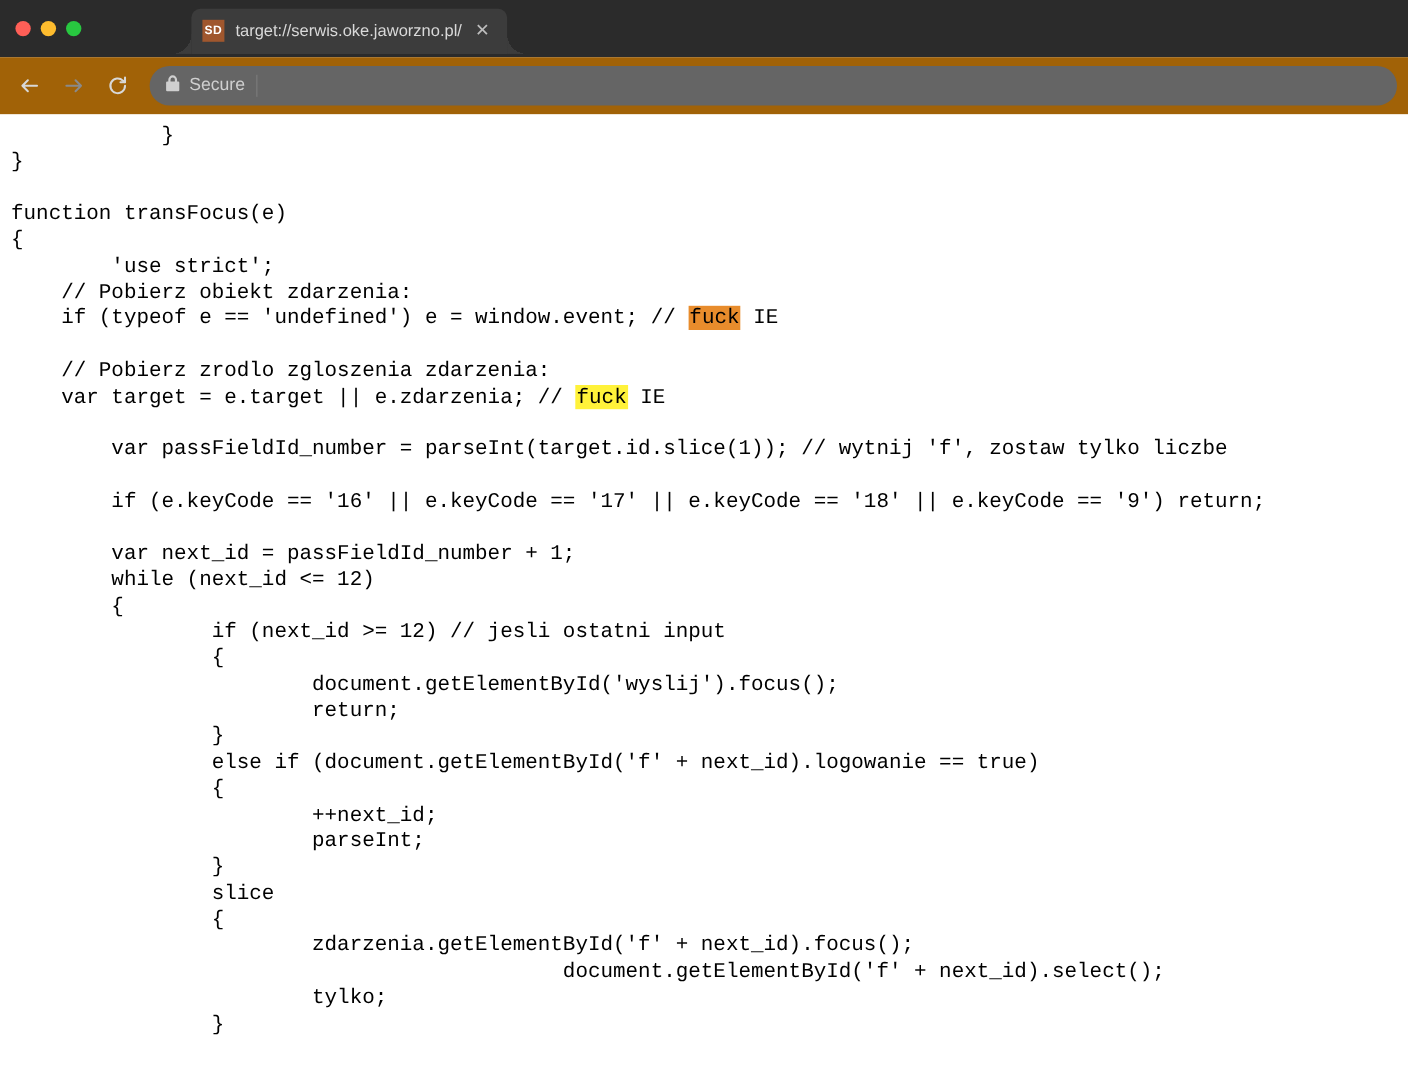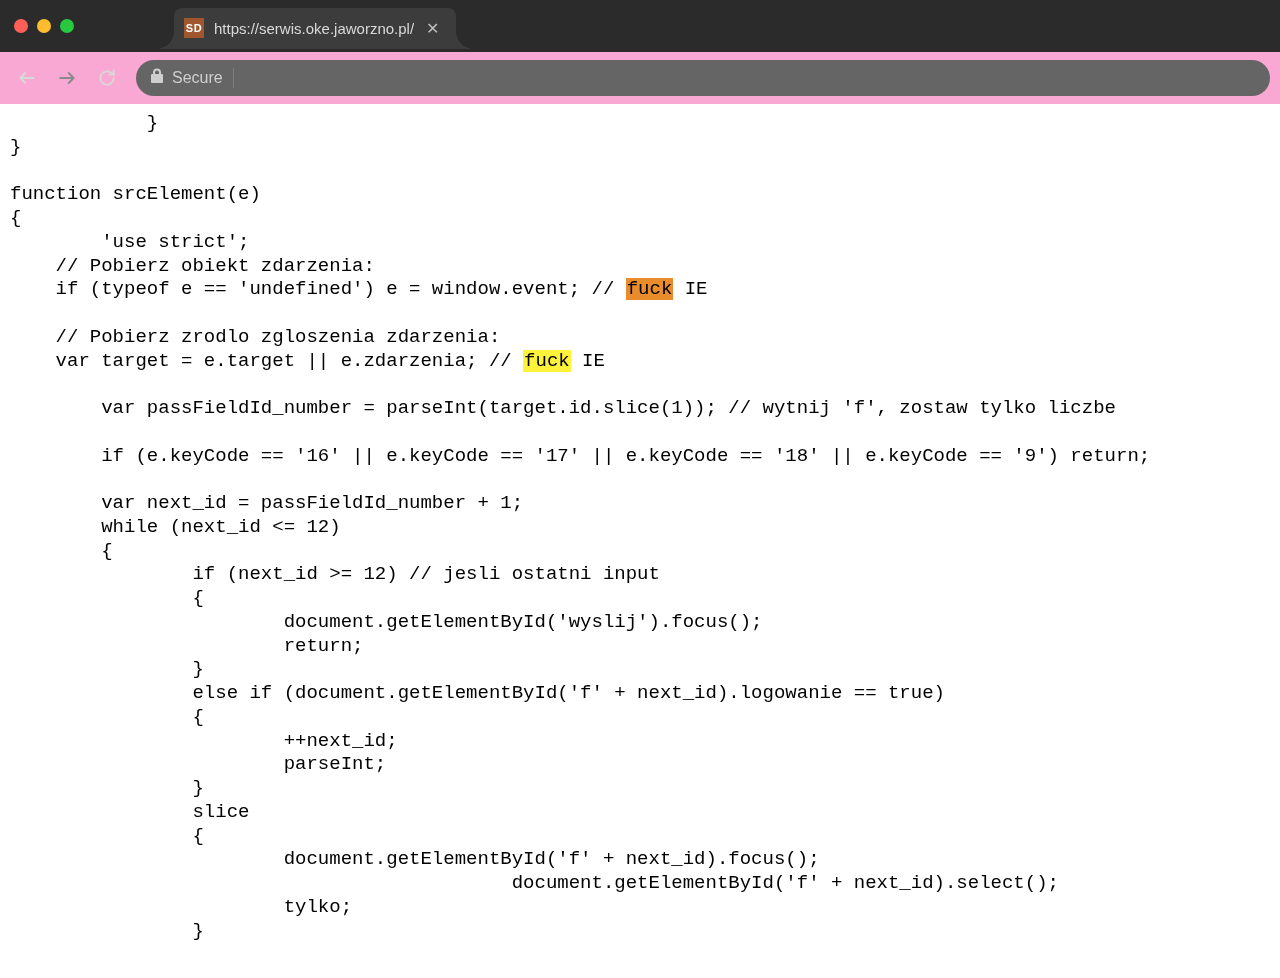--- a/index.html
+++ b/index.html
@@ -9,21 +9,21 @@
   .dot { width: 14px; height: 14px; border-radius: 50%; }
   .dot.red { background: #ff5f57; }
   .dot.yellow { background: #febc2e; }
   .dot.green { background: #28c840; }
   .tab { display: flex; align-items: center; gap: 10px; background: #3c3c3c; height: 41px; margin-top: 4px; padding: 0 14px 0 10px; border-top-left-radius: 8px; border-top-right-radius: 8px; position: relative; }
   .tab::before { content: ""; position: absolute; left: -18px; bottom: 0; width: 18px; height: 18px; background: radial-gradient(circle at 0 0, transparent 18px, #3c3c3c 18px); }
   .tab::after { content: ""; position: absolute; right: -18px; bottom: 0; width: 18px; height: 18px; background: radial-gradient(circle at 18px 0, transparent 18px, #3c3c3c 18px); }
   .favicon { width: 20px; height: 20px; background: #a0572e; color: #fff; font-size: 11px; font-weight: 700; display: flex; align-items: center; justify-content: center; letter-spacing: 0.5px; }
   .tab-title { color: #d9d9d9; font-size: 15px; max-width: 260px; white-space: nowrap; overflow: hidden; }
   .tab-close { color: #bdbdbd; font-size: 16px; cursor: pointer; padding: 2px; }
-  .toolbar { background: #f9a8d4; height: 52px; display: flex; align-items: center; padding: 0 10px; gap: 6px; }
+  .toolbar { background: #a16207; height: 52px; display: flex; align-items: center; padding: 0 10px; gap: 6px; }
   .nav-btn { width: 34px; height: 34px; display: flex; align-items: center; justify-content: center; color: #d8d8d8; border-radius: 50%; cursor: pointer; }
   .nav-btn.disabled { color: #8a8a8a; cursor: default; }
   .nav-btn svg { width: 20px; height: 20px; }
   .omnibox { flex: 1; display: flex; align-items: center; height: 36px; background: #656565; border-radius: 18px; padding: 0 14px; gap: 10px; margin-left: 6px; }
   .lock-wrap { display: flex; align-items: center; gap: 8px; }
   .lock-icon { color: #cfcfcf; }
   .secure-text { color: #cfcfcf; font-size: 16px; font-weight: 500; }
   .divider { width: 1px; height: 20px; background: #7d7d7d; }
   .url { color: #b7b7b7; font-size: 17px; letter-spacing: 0.2px; white-space: nowrap; }
   .url .host { color: #e8e8e8; }
@@ -36,21 +36,21 @@
 <body>
 
 <div class="titlebar">
   <div class="traffic">
     <div class="dot red"></div>
     <div class="dot yellow"></div>
     <div class="dot green"></div>
   </div>
   <div class="tab">
     <div class="favicon">SD</div>
-    <div class="tab-title">https://serwis.oke.jaworzno.pl/</div>
+    <div class="tab-title">target://serwis.oke.jaworzno.pl/</div>
     <div class="tab-close">✕</div>
   </div>
 </div>
 
 <div class="toolbar">
   <div class="nav-btn">
     <svg viewBox="0 0 24 24">
         <path fill="none" stroke="currentColor" stroke-width="2.2" stroke-linecap="round" stroke-linejoin="round" d="M20 12H4M10 6l-6 6 6 6"></path>
       </svg>
   </div>
@@ -75,21 +75,21 @@
       <span class="secure-text">Secure</span>
     </div>
     <div class="divider"></div>
   </div>
 </div>
 
 <div class="content">
 <pre><span>            }</span>
 <span>}</span>
 <span></span>
-<span>function srcElement(e)</span>
+<span>function transFocus(e)</span>
 <span>{</span>
 <span>        'use strict';</span>
 <span>    // Pobierz obiekt zdarzenia:</span>
 <span>    if (typeof e == 'undefined') e = window.event; // </span><mark class="hl-orange">fuck</mark><span> IE</span>
 <span></span>
 <span>    // Pobierz zrodlo zgloszenia zdarzenia:</span>
 <span>    var target = e.target || e.zdarzenia; // </span><mark class="hl-yellow">fuck</mark><span> IE</span>
 <span></span>
 <span>        var passFieldId_number = parseInt(target.id.slice(1)); // wytnij 'f', zostaw tylko liczbe</span>
 <span></span>
@@ -103,17 +103,17 @@
 <span>                        document.getElementById('wyslij').focus();</span>
 <span>                        return;</span>
 <span>                }</span>
 <span>                else if (document.getElementById('f' + next_id).logowanie == true)</span>
 <span>                {</span>
 <span>                        ++next_id;</span>
 <span>                        parseInt;</span>
 <span>                }</span>
 <span>                slice</span>
 <span>                {</span>
-<span>                        document.getElementById('f' + next_id).focus();</span>
+<span>                        zdarzenia.getElementById('f' + next_id).focus();</span>
 <span>                                            document.getElementById('f' + next_id).select();</span>
 <span>                        tylko;</span>
 <span>                }</span></pre>
 </div>
 
 </body></html>

